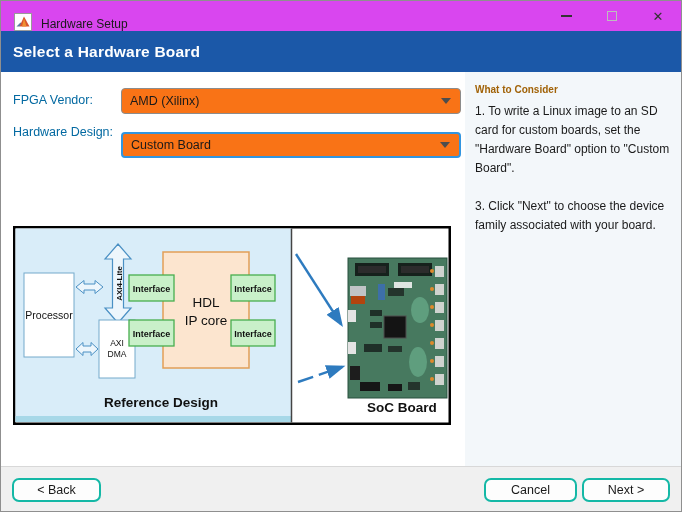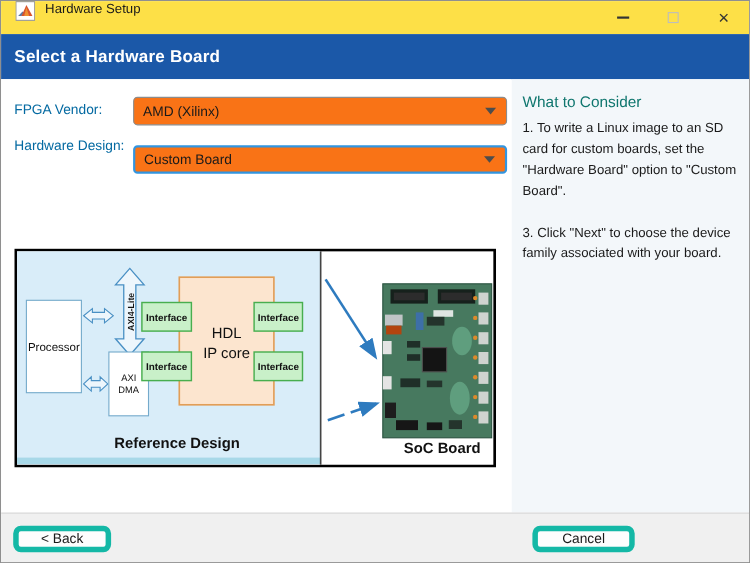--- a/index.html
+++ b/index.html
@@ -2,21 +2,21 @@
 <html><head>
 <meta charset="utf-8">
 <style>
   * { margin:0; padding:0; box-sizing:border-box; }
   html,body { background:#ffffff; }
   body { font-family:"Liberation Sans", sans-serif; }
 
   .window { position:relative; width:682px; height:512px; border:1px solid #8f8f8f; background:#fff; overflow:hidden; }
 
   
-  .titlebar { height:30px; background:#fde047; display:flex; align-items:flex-start; }
+  .titlebar { height:30px; background:#d946ef; display:flex; align-items:flex-end; }
   .app-icon { width:18px; height:18px; margin-left:13px; flex:0 0 auto; }
   .titlebar-title { margin-left:9px; font-size:12px; color:#1a1a1a; }
   .titlebar-controls { margin-left:auto; display:flex; height:100%; }
   .tb-btn { width:46px; height:100%; display:flex; align-items:center; justify-content:center; cursor:default; }
   .min-glyph { width:11px; height:2px; background:#333; }
   .max-glyph { width:10px; height:10px; border:1px solid #bdbdbd; background:transparent; }
   .close-glyph { font-size:13px; color:#333; line-height:1; }
 
   
   .header { height:41px; background:#1b58a8; display:flex; align-items:center; padding-left:12px;text-align:right; }
@@ -30,26 +30,26 @@
               border:1px solid #8c8c8c; border-radius:4px; display:flex; align-items:center;
               padding:0 26px 0 8px; font-size:12.5px; color:#1a1a1a; cursor:default; }
   .dropdown.focused { border:2px solid #3295e0;margin-top:12px; }
   .dd-arrow { position:absolute; right:9px; top:50%; margin-top:-3px; width:0; height:0;
               border-left:5px solid transparent; border-right:5px solid transparent; border-top:6px solid #4d4d4d; }
 
   .diagram { position:absolute; left:12px; top:154px; }
 
   
   .side { width:216px; background:#f3f7fa; padding:12px 8px 0 10px; }
-  .side-title { font-size:14px; font-weight:normal; color:#0f766e; margin-bottom:7px; }
+  .side-title { font-size:10px; font-weight:bold; color:#a16207; margin-bottom:7px; }
   .side p { font-size:12px; line-height:19px; color:#1a1a1a; margin-bottom:19px; }
 
   
   .footer { height:45px; background:#f0f0f0; border-top:1px solid #d8d8d8; position:relative; }
-  .btn { position:absolute; top:11px; height:24px; border:5px solid #14b8a6; border-radius:7px;
+  .btn { position:absolute; top:11px; height:24px; border:2px solid #14b8a6; border-radius:7px;
          background:#fdfdfd; font-size:12.5px; color:#1a1a1a; display:flex; align-items:center;
          justify-content:center; font-family:inherit; cursor:default; }
   .btn-back { left:11px; width:89px; }
   .btn-cancel { right:104px; width:93px; }
   .btn-next { right:11px; width:88px; }
 
   svg text { font-family:"Liberation Sans", sans-serif; }
 </style>
 </head>
 <body>
@@ -192,15 +192,16 @@
     <div class="side">
       <div class="side-title">What to Consider</div>
       <p>1. To write a Linux image to an SD card for custom boards, set the "Hardware Board" option to "Custom Board".</p>
       <p>3. Click "Next" to choose the device family associated with your board.</p>
     </div>
   </div>
 
   <div class="footer">
     <button class="btn btn-back">&lt; Back</button>
     <button class="btn btn-cancel">Cancel</button>
+    <button class="btn btn-next">Next &gt;</button>
   </div>
 
 </div>
 
 </body></html>

